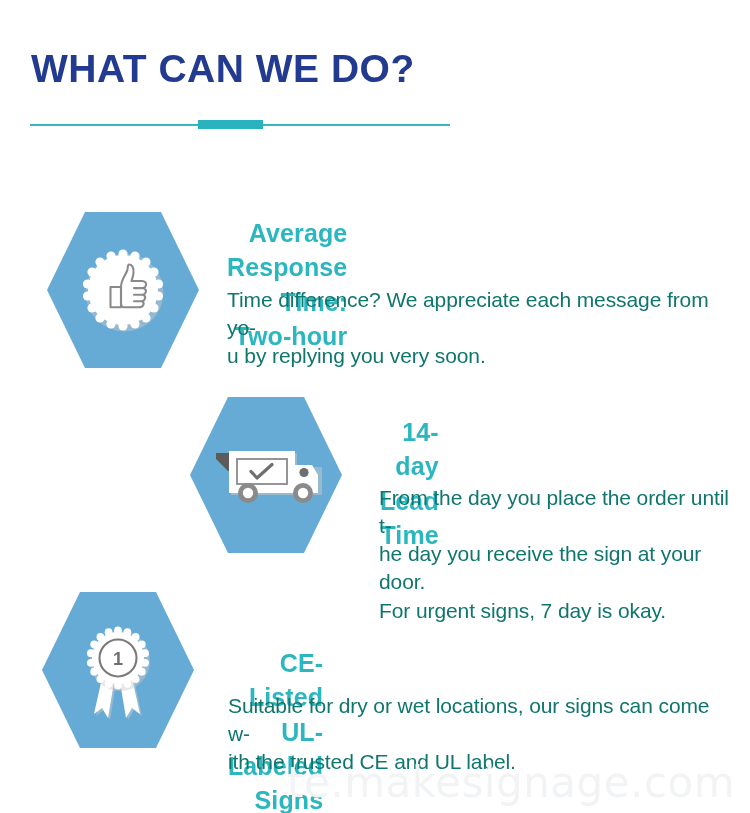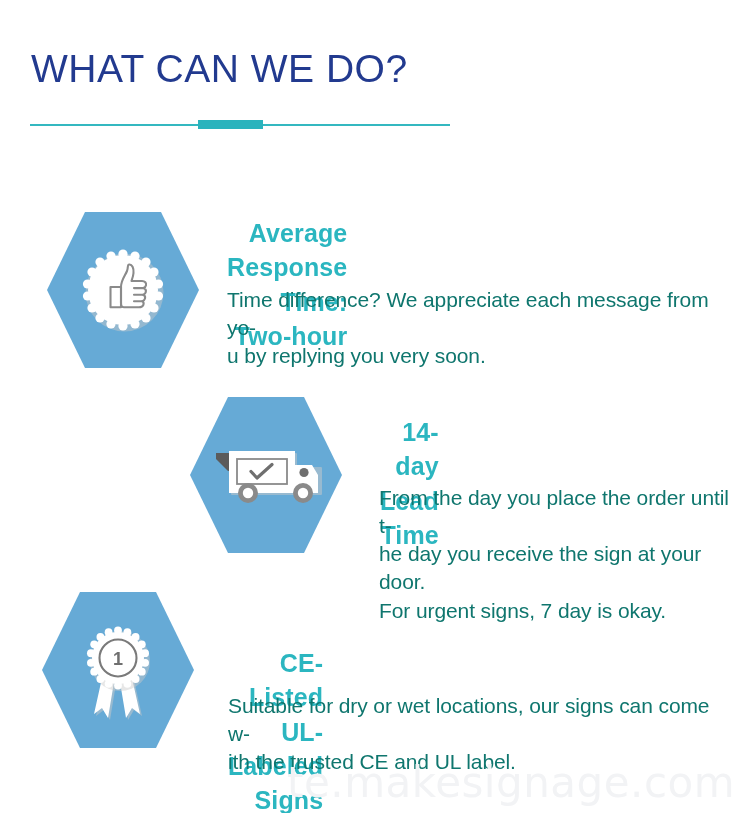--- a/index.html
+++ b/index.html
@@ -15,21 +15,21 @@
     font-family: "Liberation Sans", sans-serif;
     -webkit-font-smoothing: antialiased;
   }
 
   
   .page-title {
     position: absolute;
     left: 31px;
     top: 49px;
     font-size: 39px;
-    font-weight: normal;
+    font-weight: bold;
     letter-spacing: 0.5px;
     color: #223A8F;
     white-space: nowrap;
     line-height: 1;
   }
   .divider {
     position: absolute;
     left: 30px;
     top: 124px;
     width: 420px;

